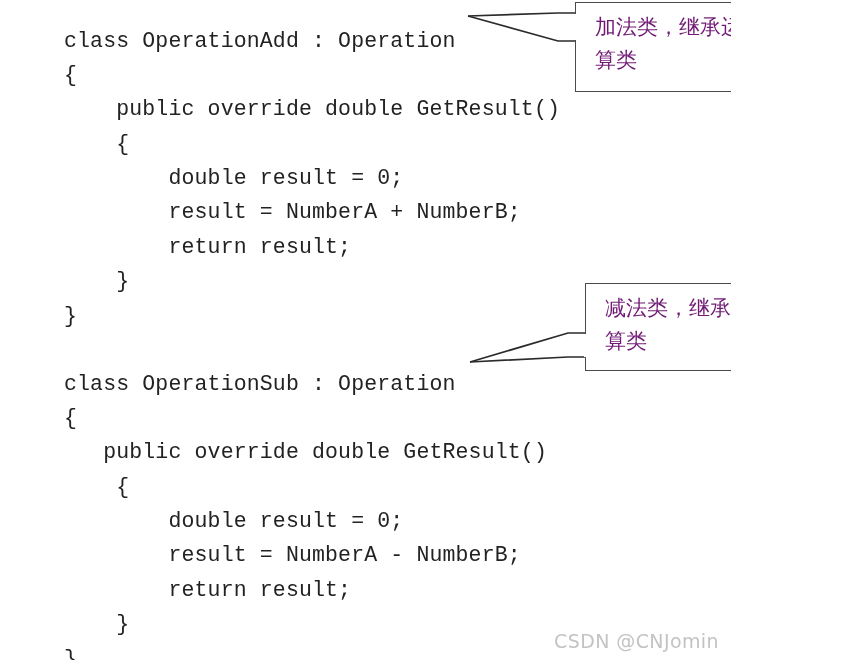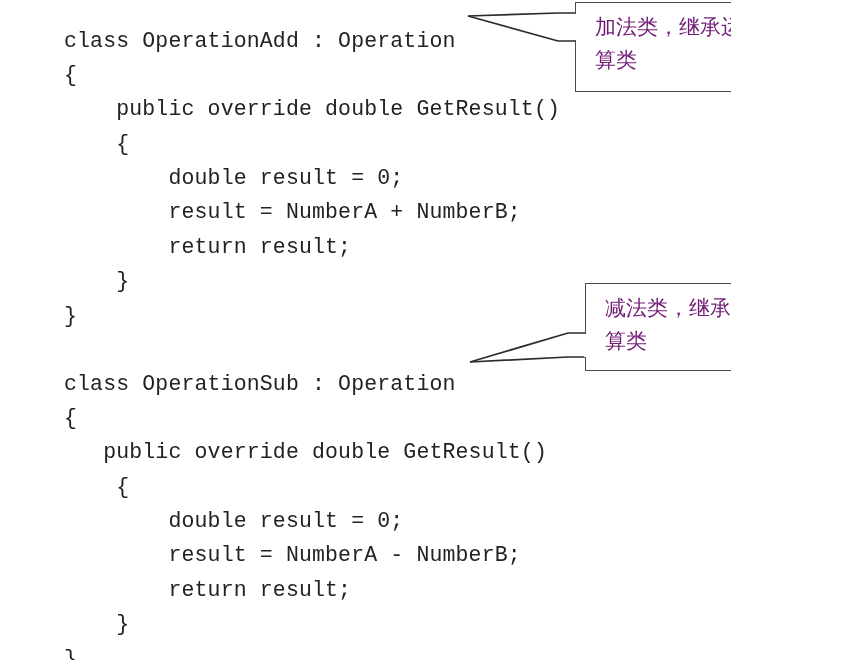--- a/index.html
+++ b/index.html
@@ -143,14 +143,15 @@
 算类</span>
   </div>
   <div class="notch-mask" id="notch-mask-add"></div>
 
   <div class="callout" id="callout-sub">
     <span class="callout-text">减法类，继承运
 算类</span>
   </div>
   <div class="notch-mask" id="notch-mask-sub"></div>
 
+  <div id="watermark">CSDN @CNJomin</div>
 
 </div>
 
 </body></html>

